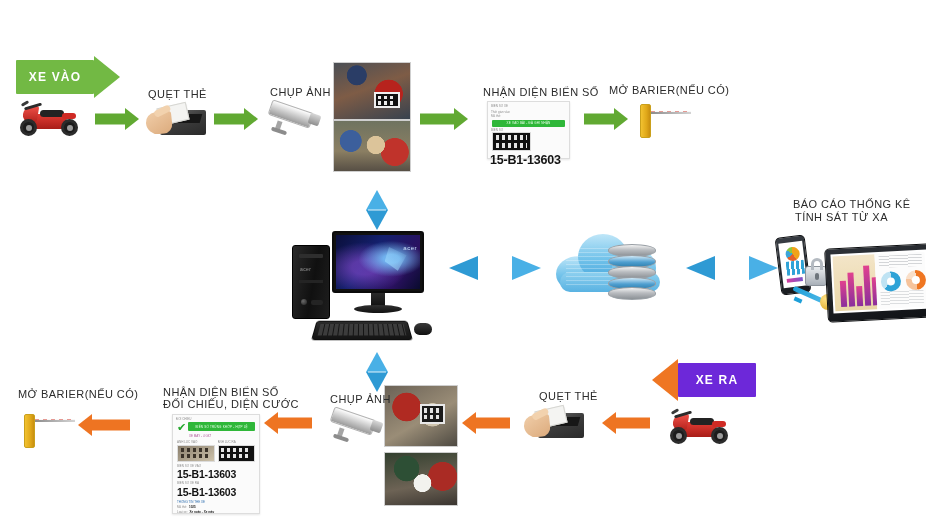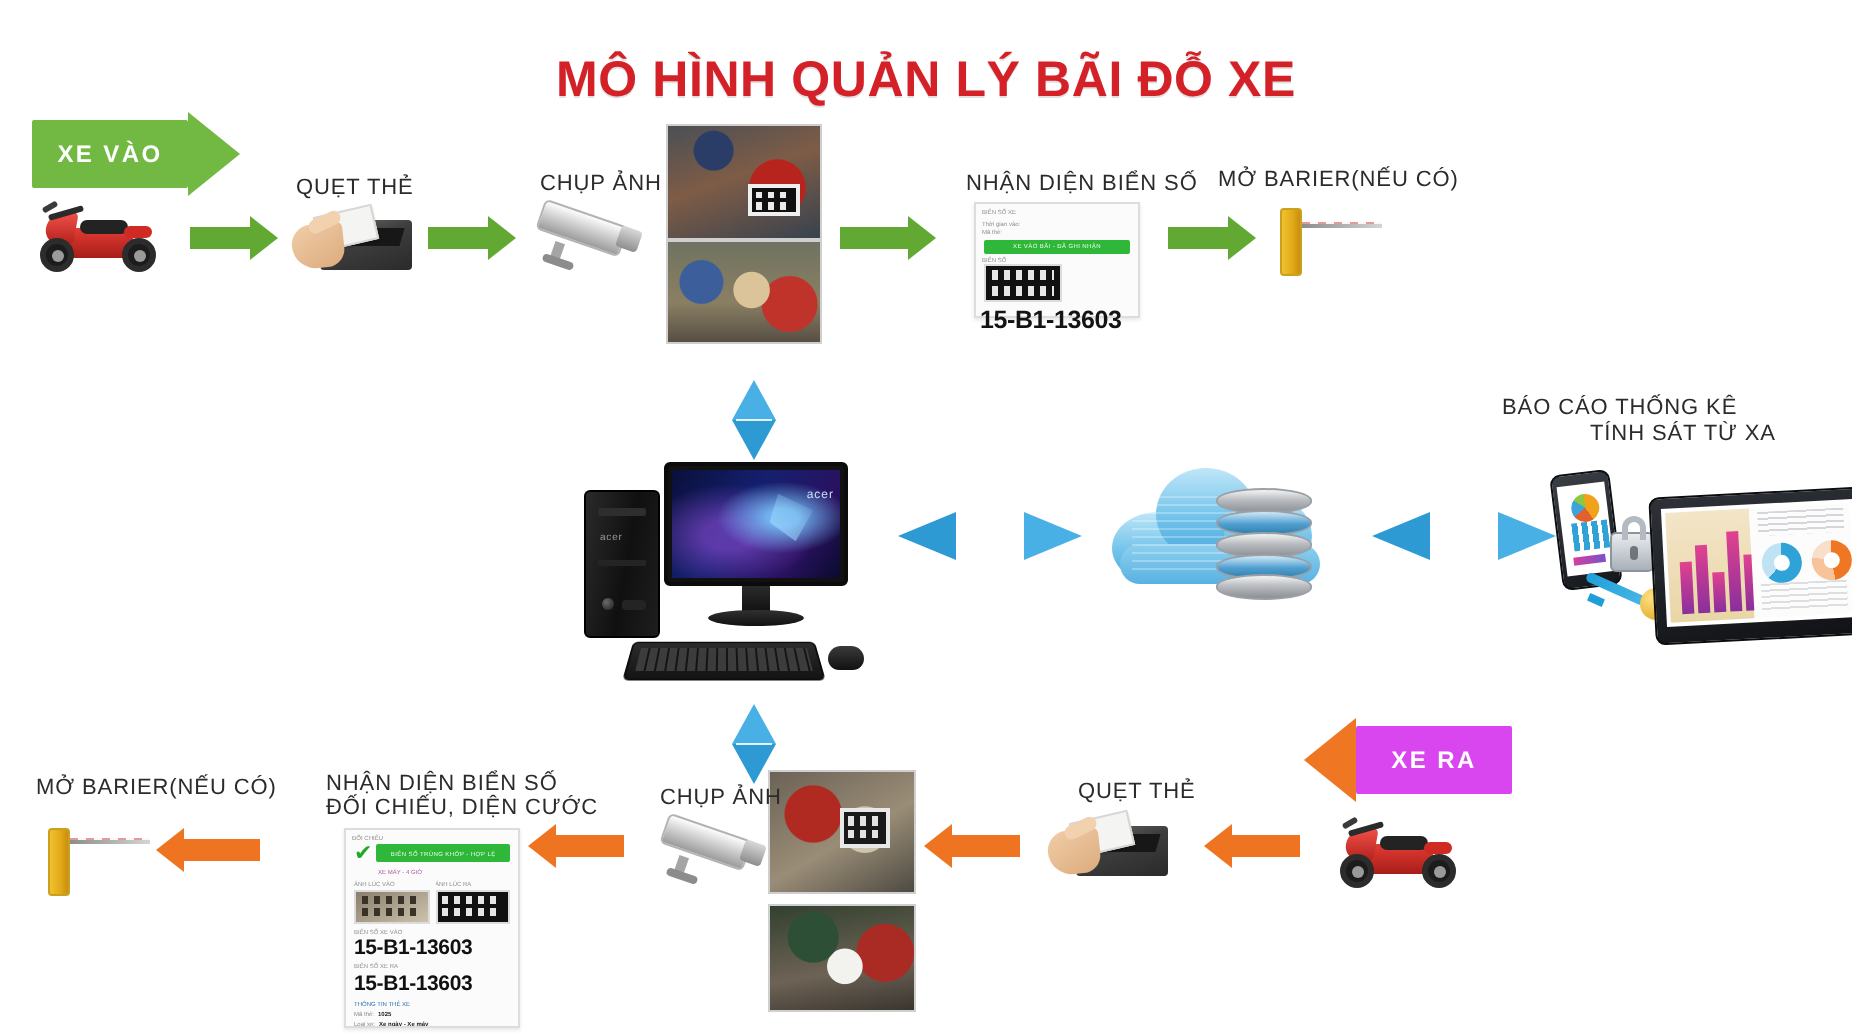--- a/index.html
+++ b/index.html
@@ -36,21 +36,21 @@
 
   
   .banner{position:absolute;height:34px;}
   .banner .body{position:absolute;top:0;height:34px;border-radius:1px;
       display:flex;align-items:center;justify-content:center;
       color:#fff;font-weight:bold;font-size:12px;letter-spacing:1.2px;}
   .banner .tip{position:absolute;top:-4px;width:0;height:0;
       border-top:21px solid transparent;border-bottom:21px solid transparent;}
   .banner-green .body{background:#72b944;}
   .banner-green .tip{border-left:26px solid #72b944;}
-  .banner-orange .body{background:#d946ef;}
+  .banner-orange .body{background:#6d28d9;}
   .banner-orange .tip{border-right:26px solid #ef7622;}
 
   
   .dbl-h{position:absolute;}
   .dbl-h .lh,.dbl-h .rh{position:absolute;top:0;width:0;height:0;
       border-top:12px solid transparent;border-bottom:12px solid transparent;}
   .dbl-h .lh{left:0;border-right:29px solid #2e9ad4;}
   .dbl-h .rh{right:0;border-left:29px solid #49b0e6;}
   .dbl-h .seam{position:absolute;left:50%;top:2px;width:1px;height:20px;
       background:rgba(255,255,255,.85);transform:translateX(-50%);}
@@ -294,21 +294,20 @@
   .devices .tablet .scr2 .right .txt{position:absolute;left:4px;top:2px;right:3px;height:12px;
       background:repeating-linear-gradient(180deg,#b9bcc0 0 1px,transparent 1px 3px);opacity:.6;}
   .devices .tablet .scr2 .right .txt2{position:absolute;left:4px;bottom:3px;right:3px;height:14px;
       background:repeating-linear-gradient(180deg,#c7cacd 0 1px,transparent 1px 3px);opacity:.6;}
 </style>
 </head>
 <body>
 
 <div class="stage">
 
-  <div class="abs" id="title">MÔ HÌNH QUẢN LÝ BÃI ĐỖ XE</div>
 
   <div class="banner banner-green" style="left:16px;top:60px;">
     <div class="body" style="left:0;width:78px;">XE VÀO</div>
     <div class="tip" style="left:78px;"></div>
   </div>
 
   <div class="bike" style="left:18px;top:100px;width:62px;height:36px;">
     <div class="bodyr"></div>
       <div class="front"></div>
       <div class="seat"></div>
@@ -426,21 +425,21 @@
         <div class="d d4"></div>
     </div>
   </div>
 
   <div class="dbl-h" style="left:686px;top:256px;width:92px;height:24px;">
     <div class="lh"></div>
       <div class="rh"></div>
       <div class="seam"></div>
   </div>
 
-  <div class="abs lbl" style="left:751px;top:198px;">BÁO CÁO THỐNG KÊ</div>
+  <div class="abs lbl" style="left:793px;top:198px;">BÁO CÁO THỐNG KÊ</div>
   <div class="abs lbl" style="left:795px;top:211px;">TÍNH SÁT TỪ XA</div>
   <div class="devices" style="left:778px;top:222px;width:158px;height:104px;">
     <div class="phone">
       <div class="s">
           <div class="pie"></div>
           <div class="bars"></div>
           <div class="ln"></div>
         </div>
     </div>
     <div class="lock"></div>

